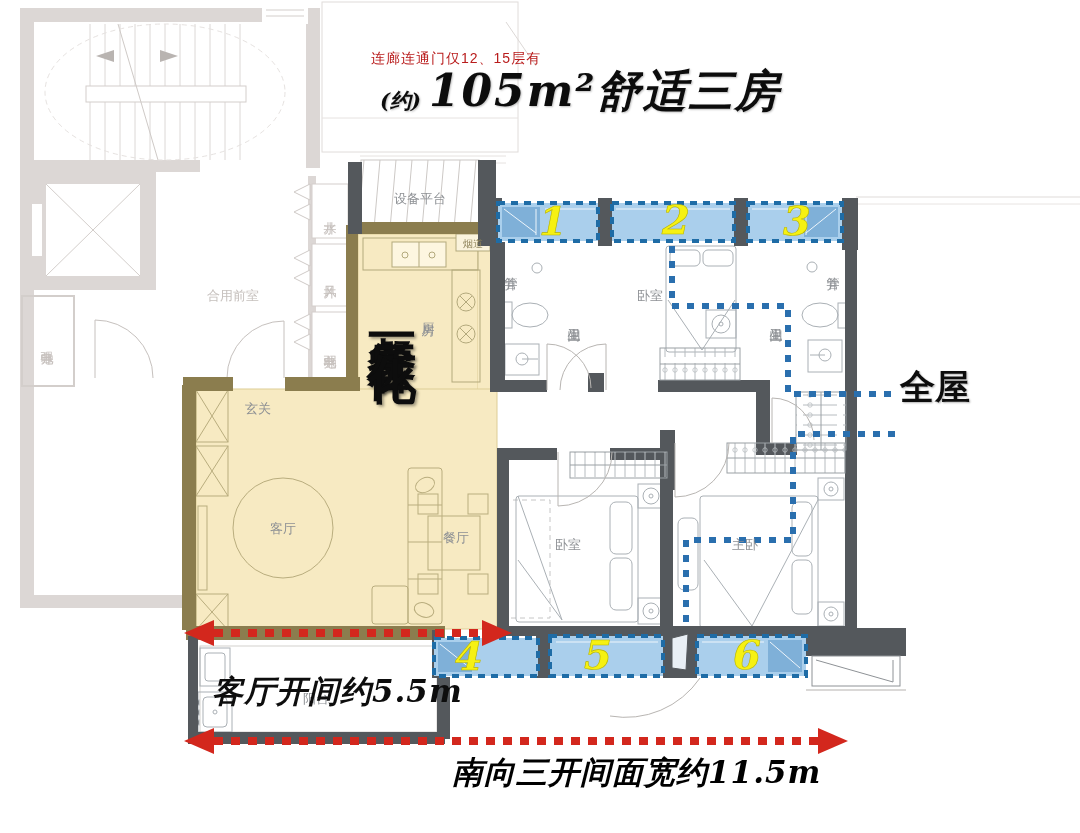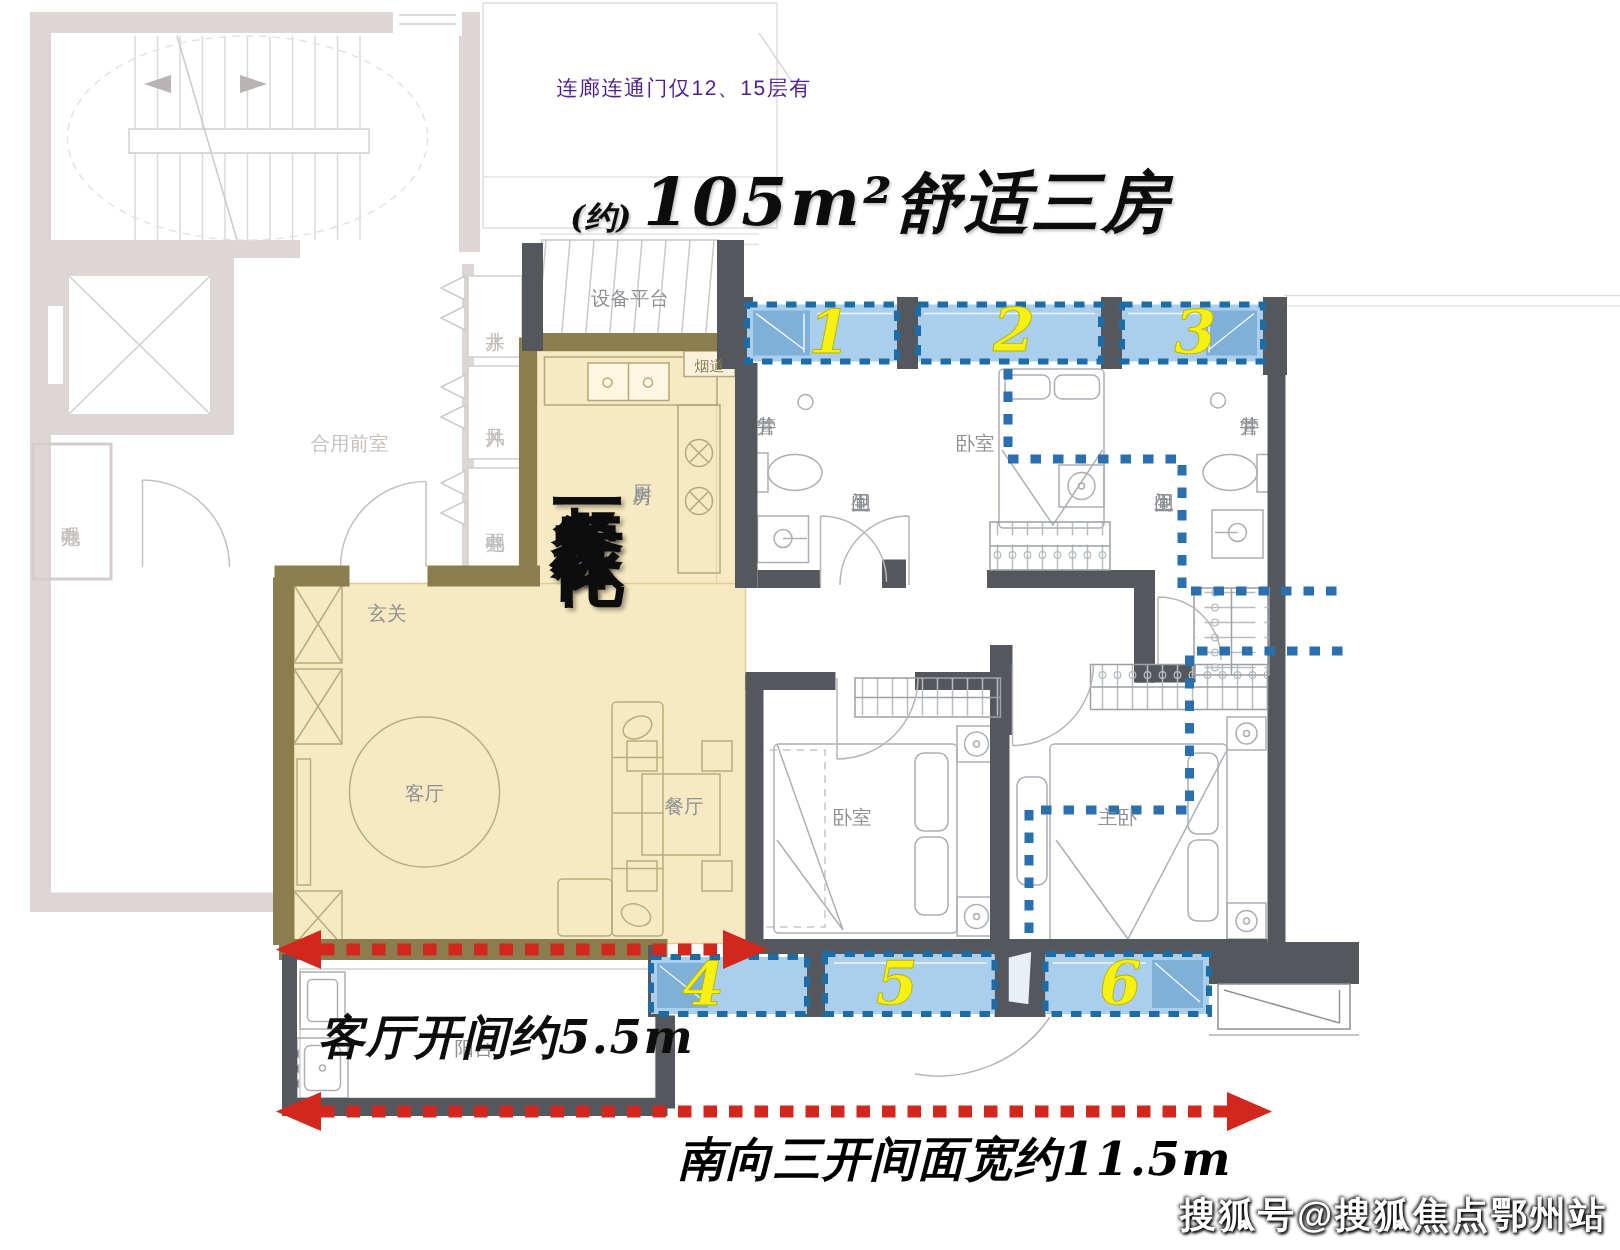--- a/index.html
+++ b/index.html
@@ -5,25 +5,25 @@
   html,body{margin:0;padding:0;background:#fff;}
   .stage{position:relative;width:1080px;height:833px;background:#fff;overflow:hidden;
          font-family:"Liberation Sans",sans-serif;}
   svg text{user-select:none;}
   .lbl{font:13px "Liberation Sans",sans-serif;fill:#8d9094;}
   .lblv{writing-mode:vertical-rl;}
   .lbl-com{font:13px "Liberation Sans",sans-serif;fill:#c6c0bd;}
   .lbl-sm{font:10px "Liberation Sans",sans-serif;fill:#8a7f55;}
   .bay-num{font:italic bold 40px "DejaVu Serif",serif;fill:#f6f112;stroke:#b9b400;stroke-width:.6;}
   .top-note{position:absolute;left:371px;top:50px;font:14px "Liberation Sans",sans-serif;
-            color:#4c1d95;letter-spacing:1px;}
+            color:#b91c1c;letter-spacing:1px;}
   .title{position:absolute;left:380px;top:62px;display:flex;align-items:flex-end;gap:8px;
          color:#0c0c0c;text-shadow:1px 1px 2px rgba(0,0,0,.25);}
   .title .approx{font:italic bold 21px "DejaVu Serif",serif;padding-bottom:6px;}
-  .title .main{font:italic bold 44px "DejaVu Serif",serif;letter-spacing:2px;margin-top:44px;}
+  .title .main{font:italic bold 44px "DejaVu Serif",serif;letter-spacing:2px;}
   .slogan{position:absolute;left:360px;top:298px;writing-mode:vertical-rl;
           font:bold 49px "DejaVu Serif",serif;color:#0d0d0d;letter-spacing:4px;line-height:1.3;
           text-shadow:2px 2px 3px rgba(0,0,0,.35);}
   .callout{position:absolute;left:900px;top:364px;color:#0d0d0d;
            font:bold 35px "DejaVu Serif",serif;line-height:46px;text-shadow:1px 1px 2px rgba(0,0,0,.3);}
   .dim1{position:absolute;left:212px;top:640px;font:italic bold 31px "DejaVu Serif",serif;
         color:#0d0d0d;letter-spacing:1px;margin-top:31px;}
   .dim2{position:absolute;left:452px;top:752px;font:italic bold 31px "DejaVu Serif",serif;
         color:#000000;letter-spacing:1px;}
   .watermark{position:absolute;right:8px;top:794px;font:bold 24px "Liberation Sans",sans-serif;
@@ -396,20 +396,20 @@
 <div class="top-note">连廊连通门仅12、15层有</div>
 
 <div class="title">
   <span class="approx">(约)</span>
   <span class="main">105m²舒适三房</span>
 </div>
 
 <div class="slogan">餐客厅一体化</div>
 
 <div class="callout">
+  <div>全屋</div>
 </div>
 
 <div class="dim1">客厅开间约5.5m</div>
 <div class="dim2">南向三开间面宽约11.5m</div>
 
-<div class="watermark">搜狐号@搜狐焦点鄂州站</div>
 
 </div>
 
 </body></html>

